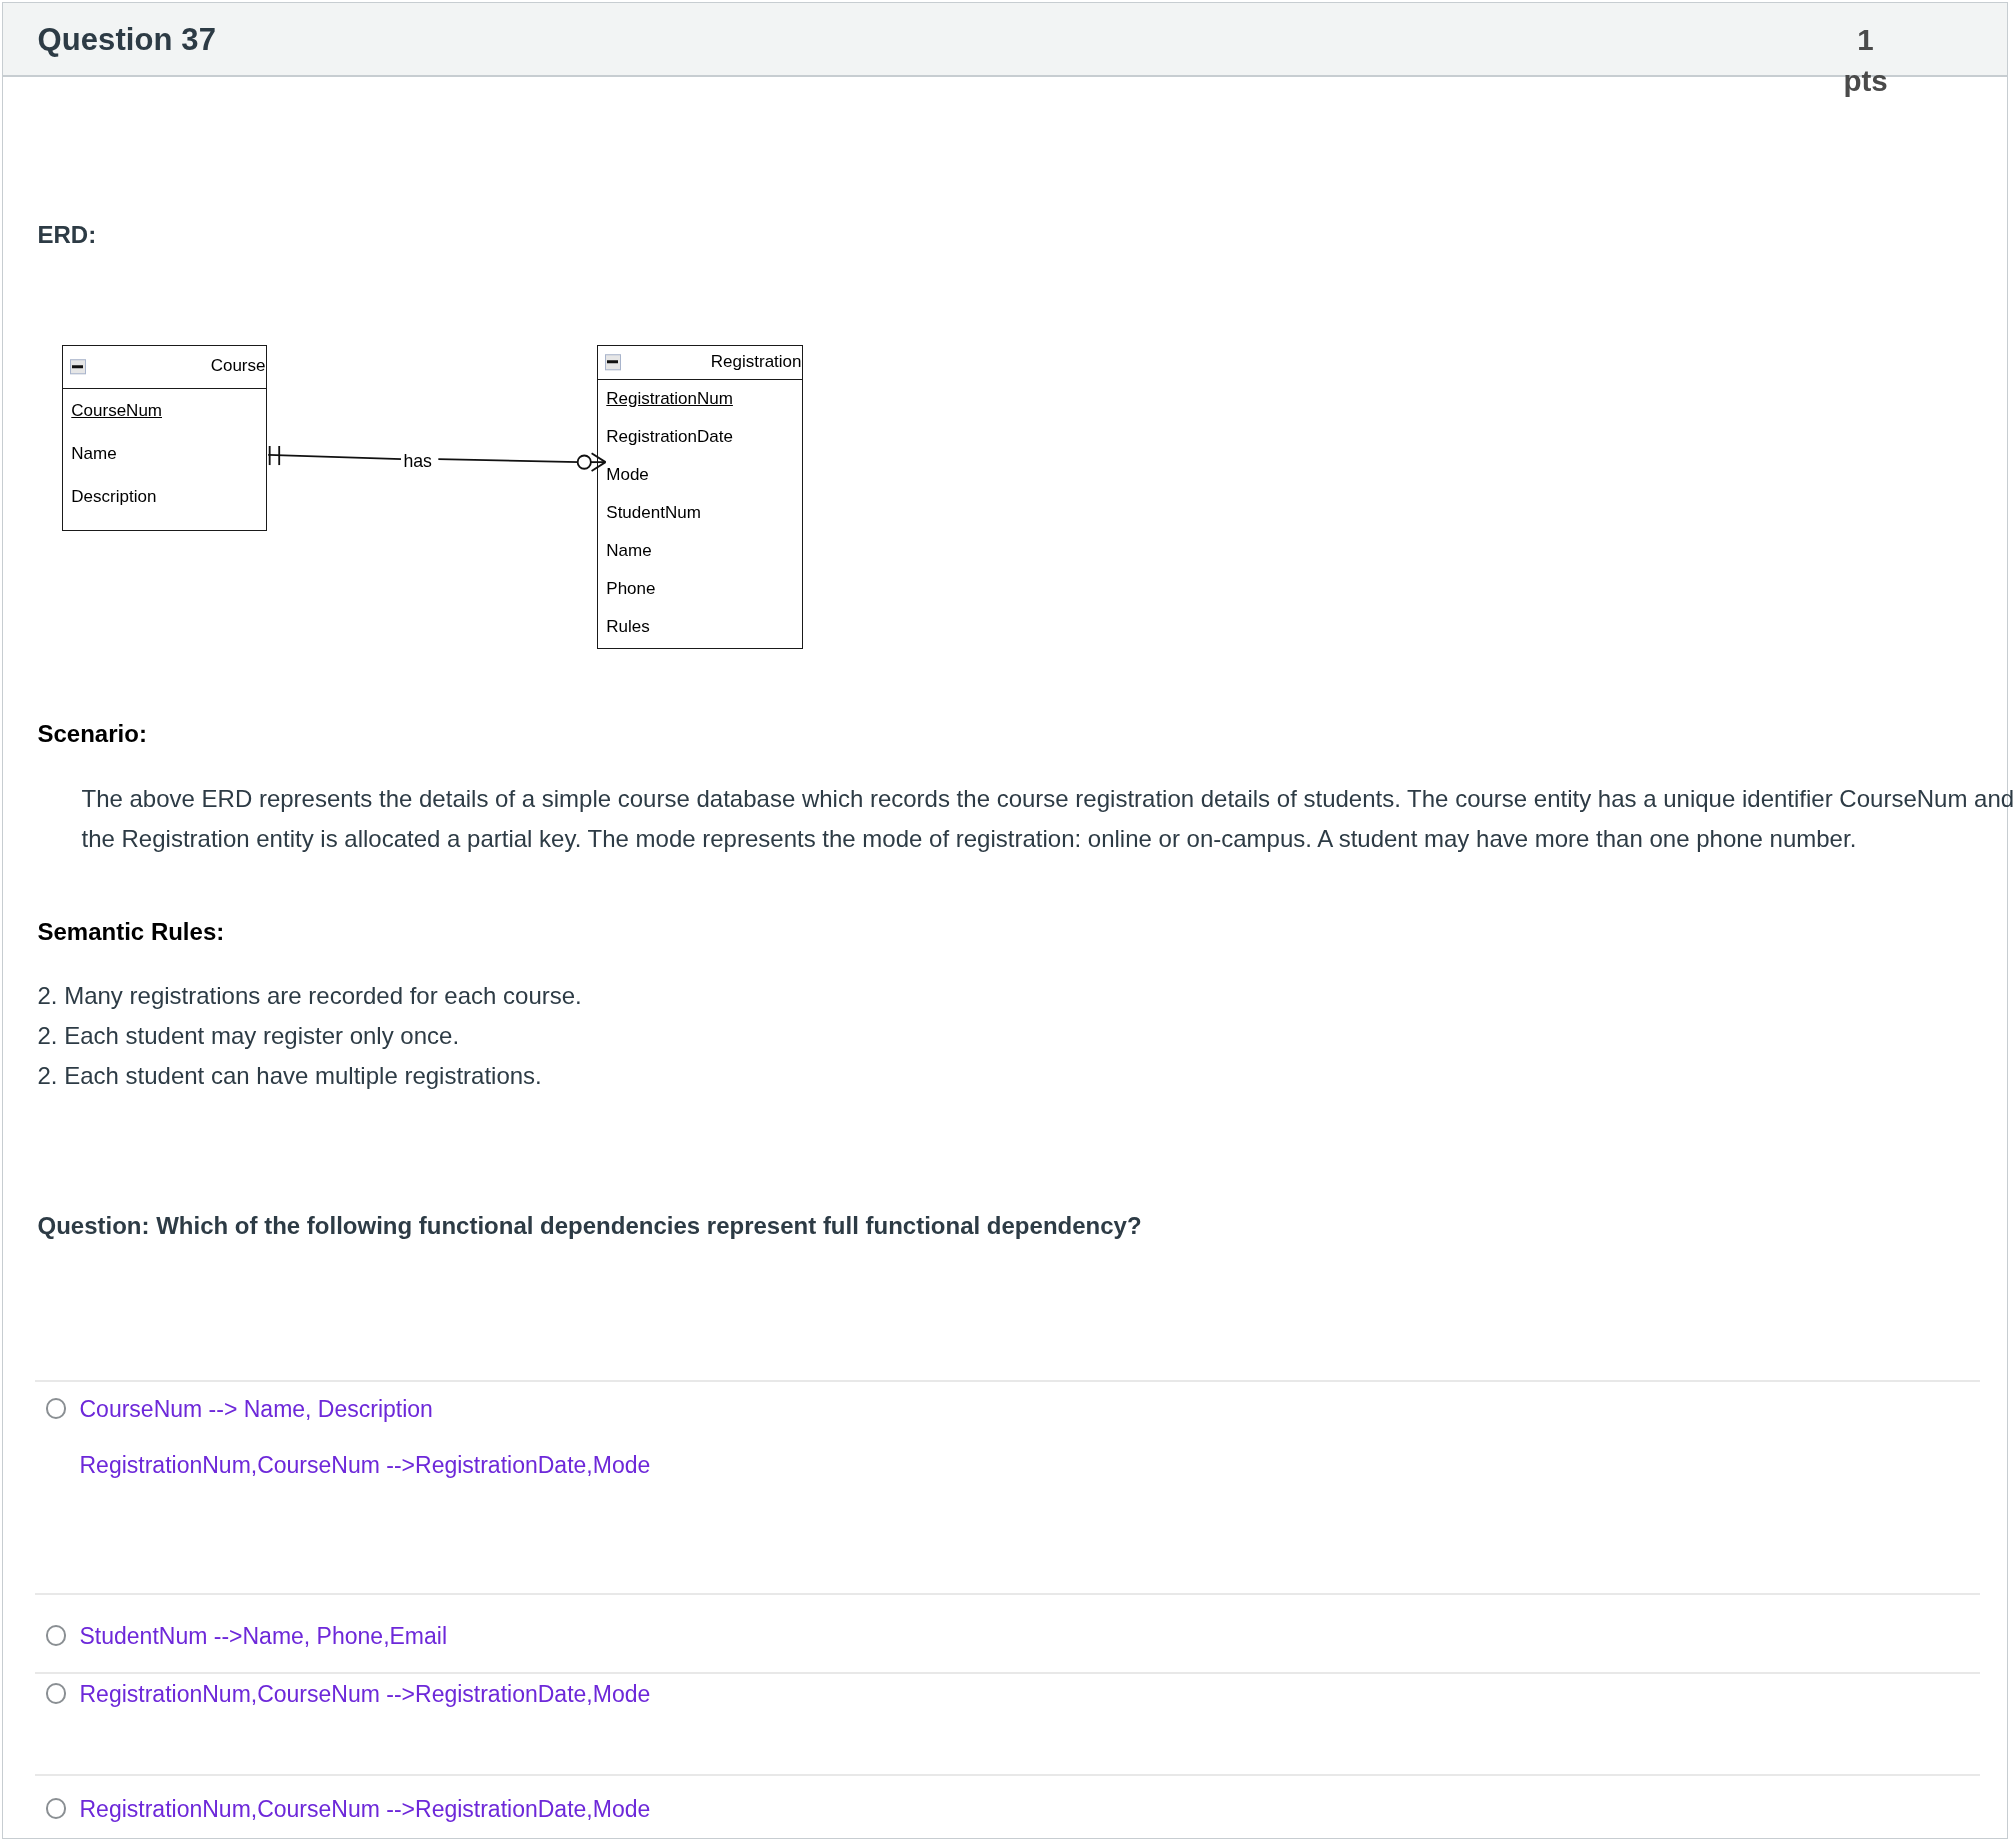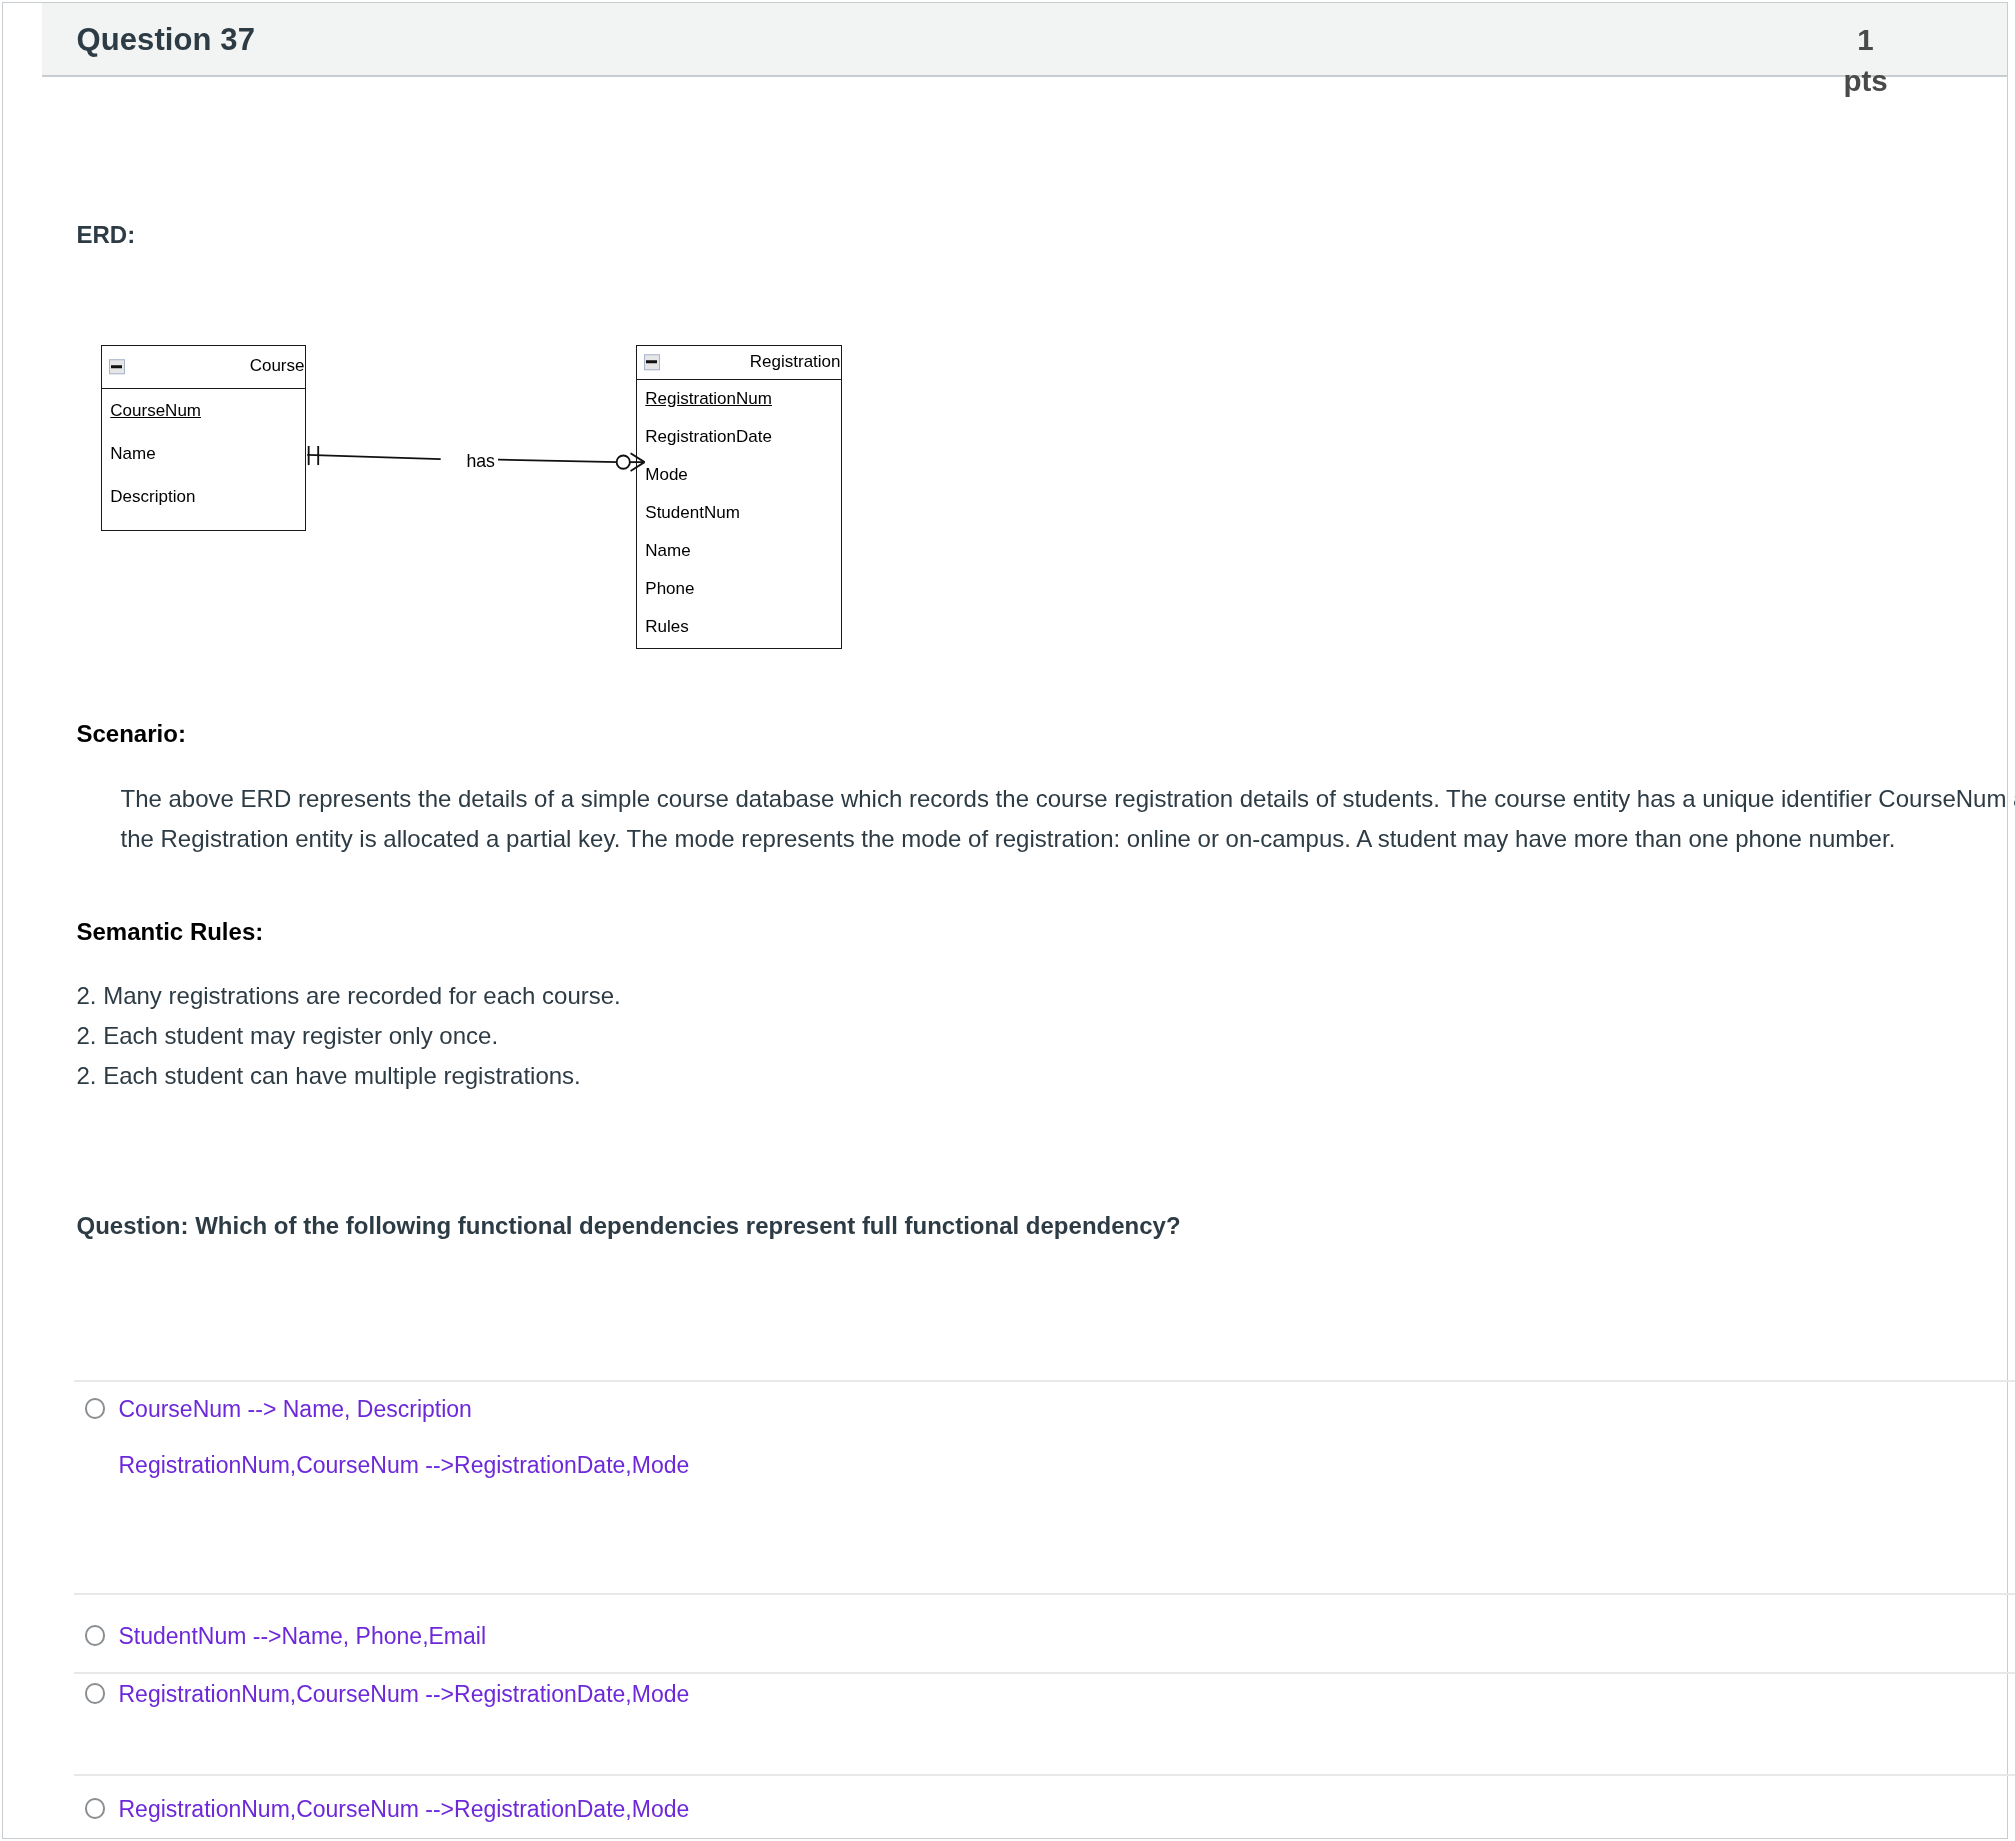--- a/index.html
+++ b/index.html
@@ -16,21 +16,20 @@
 
   .question-container {
     position: absolute;
     left: 1.5px;
     top: 1.5px;
     width: 2006px;
     height: 1837px;
     border: 1.5px solid #c7cdd1;
     box-sizing: border-box;
     background: #ffffff;
-    padding-left: 39px;
   }
 
   
   .q-header {
     position: relative;
     height: 74px;
     background: #f2f4f4;
     border-bottom: 2.2px solid #c7cdd1;
     box-sizing: border-box;
   }
@@ -147,21 +146,21 @@
   
   #erd-connector {
     position: absolute;
     left: 251px;
     top: 347px;
     width: 354px;
     height: 88px;
   }
   .rel-label {
     position: absolute;
-    left: 422px;
+    left: 398px;
     top: 374px;
     font-size: 17.7px;
     color: #000000;
     background: #ffffff;
     padding: 0 2.9px;
   }
 
   
   .prose-head {
     position: absolute;

